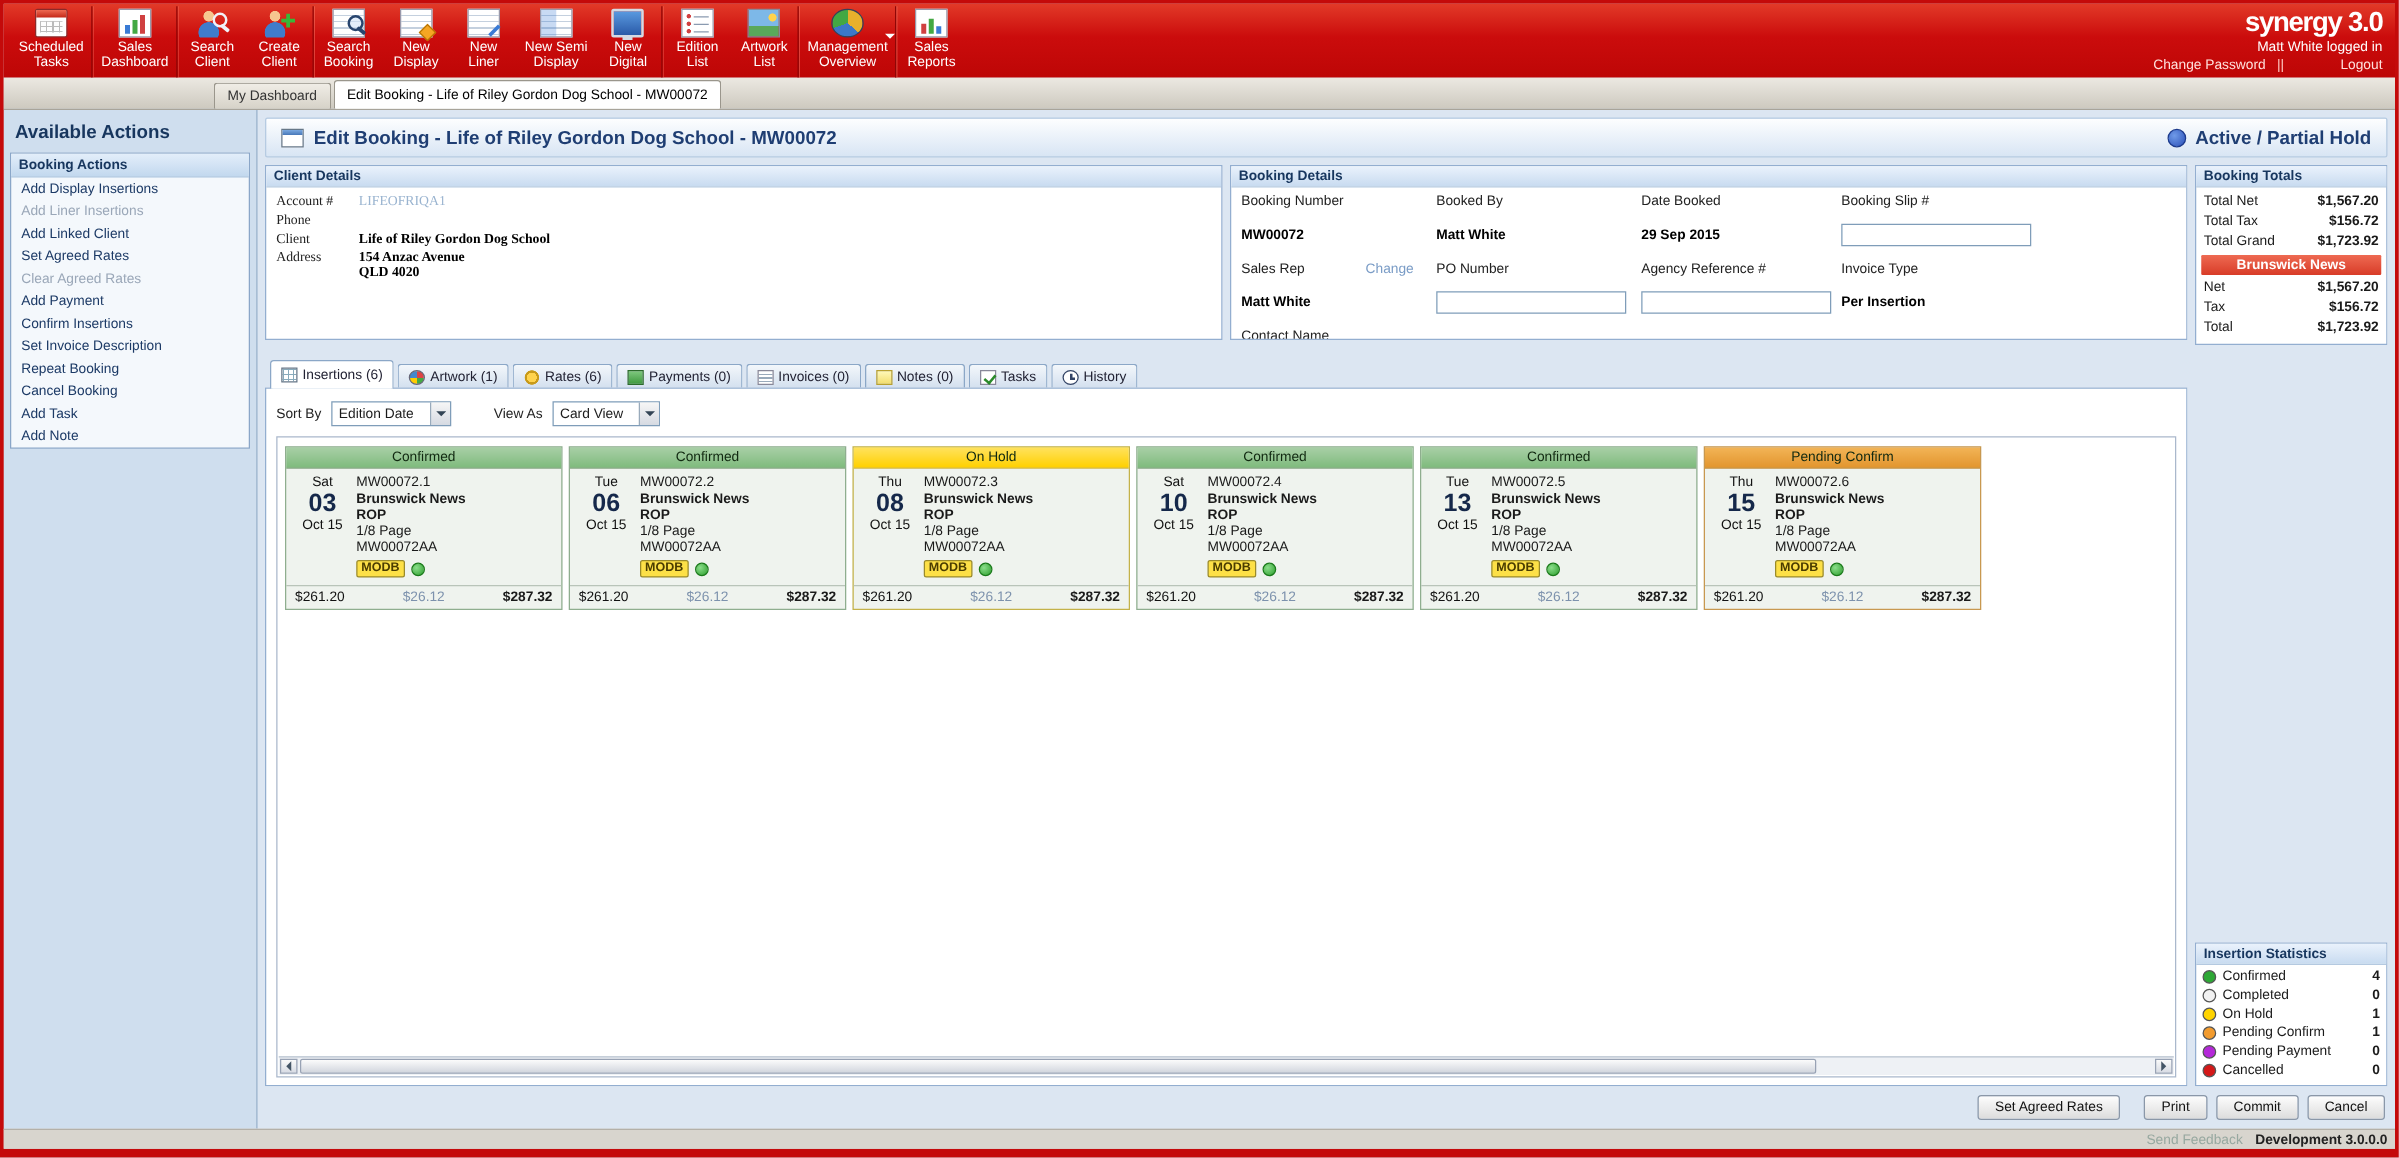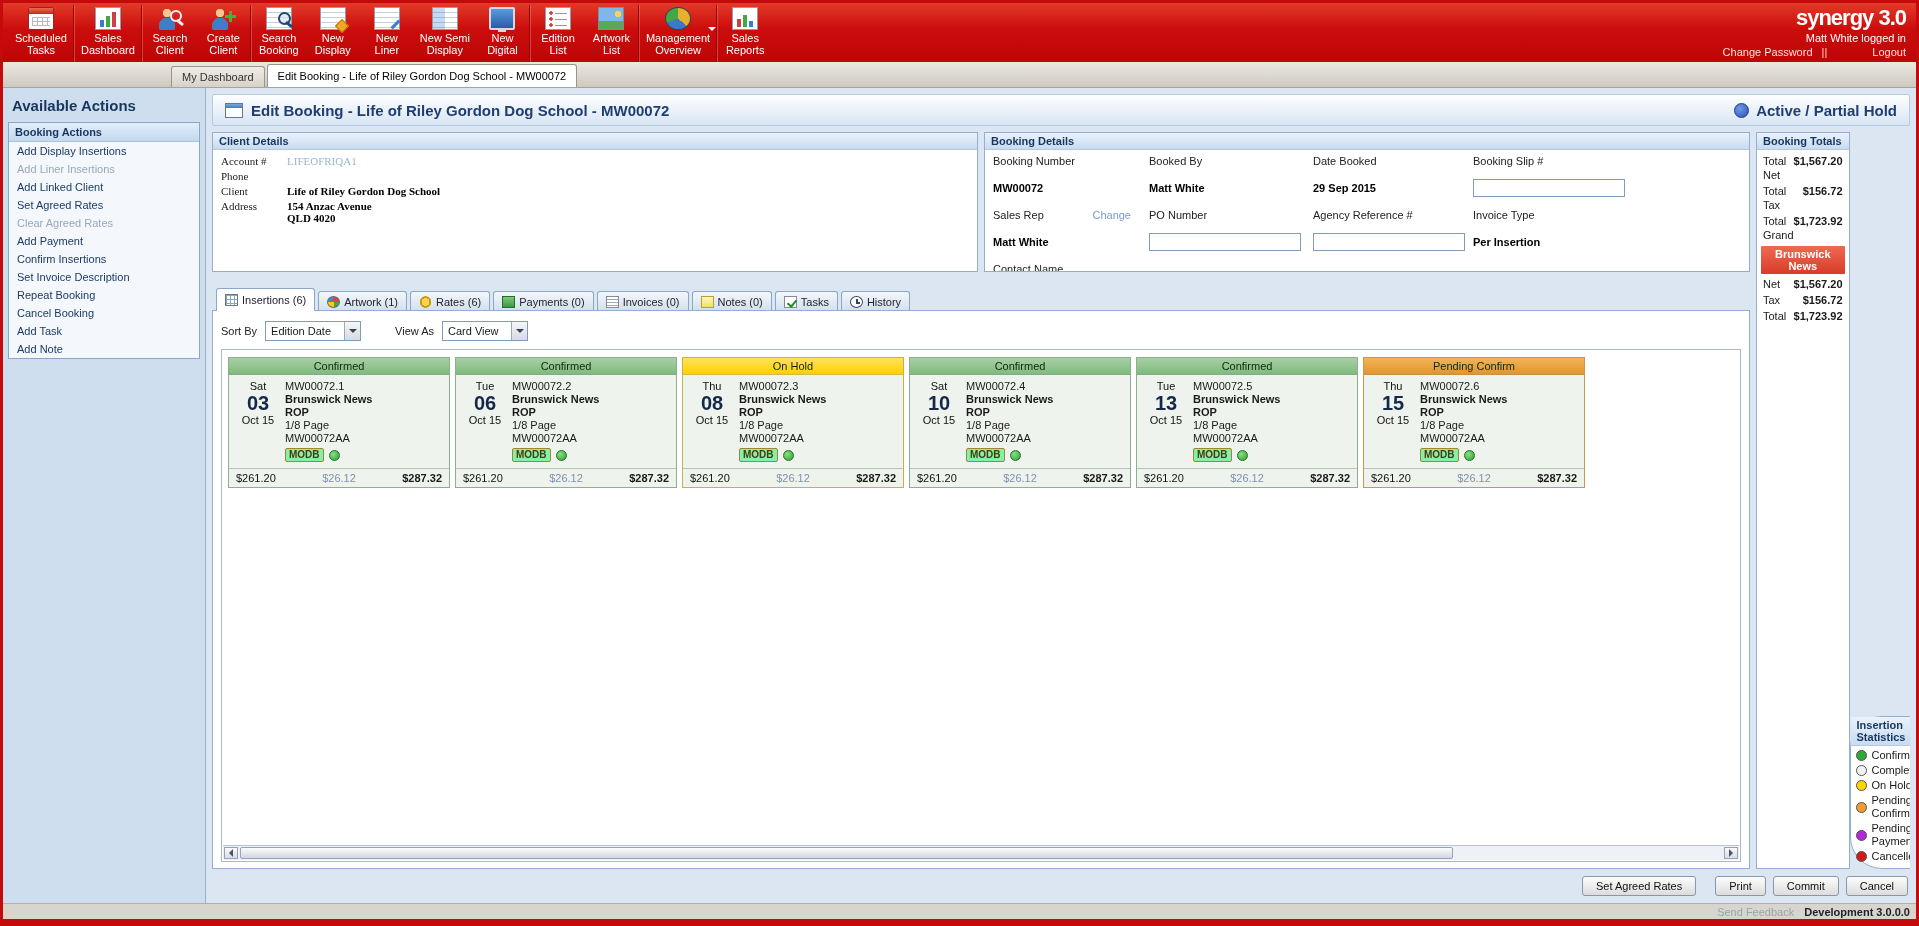--- a/index.html
+++ b/index.html
@@ -98,21 +98,21 @@
   .page-header { height:32px; flex:0 0 32px; display:flex; align-items:center; padding:0 12px;
     background:linear-gradient(#fdfeff,#d8e5f4); border:1px solid #b6cbe2; border-radius:2px; margin-bottom:6px; }
   .ph-icon { width:18px; height:15px; background:#fff; border:1px solid #678; position:relative; }
   .ph-icon::before { content:""; position:absolute; top:0; left:0; right:0; height:4px; background:linear-gradient(#7aa8e0,#4878b8); }
   .ph-title { font-size:15px; font-weight:bold; color:#1f3e73; margin-left:8px; }
   .ph-status { margin-left:auto; display:flex; align-items:center; gap:7px; font-size:15px; font-weight:bold; color:#1f3e73; }
   .status-dot { width:15px; height:15px; border-radius:50%; background:radial-gradient(circle at 35% 35%,#6f9ae8,#2b50b8); border:1px solid #1c3a8c; }
 
   .mid { flex:1; display:flex; overflow:hidden; }
   .left-col { flex:1; display:flex; flex-direction:column; overflow:hidden; }
-  .right-col { width:154px; flex:0 0 154px; margin-left:6px; display:flex; flex-direction:row; }
+  .right-col { width:154px; flex:0 0 154px; margin-left:6px; display:flex; flex-direction:column; }
 
   .panel { border:1px solid #93aed0; background:#fff; }
   .panel-header { background:linear-gradient(#eaf2fc,#c8dbf0); color:#17365e; font-weight:bold; padding:2px 6px; border-bottom:1px solid #b4c9e0; }
 
   .panels-row { display:flex; gap:6px; height:140px; flex:0 0 140px; }
   .panels-row .panel { flex:1; overflow:hidden; }
 
   .cd-body { display:flex; padding:5px 8px;font-family:Liberation Serif, serif; }
   .cd-left { width:36%; }
   .cd-grid { display:grid; grid-template-columns:58px 1fr; gap:2px 8px; align-items:start; }
@@ -175,36 +175,36 @@
   .card[data-status="pending"] .card-header { background:linear-gradient(#f2b457,#e2952e); }
   .card[data-status="pending"] { border-color:#c89850; }
   .card-body { display:flex; padding:5px 4px 6px; }
   .card-date { width:50px; flex:0 0 50px; text-align:center; color:#111; }
   .card-date .dow { font-size:11px; }
   .card-date .day { font-size:20px; font-weight:bold; line-height:22px; color:#15284a; }
   .card-date .monyr { font-size:11px; }
   .card-info { flex:1; line-height:13px; padding-left:2px; }
   .card-info .pub, .card-info .ptype { font-weight:bold; }
   .badge-row { display:flex; align-items:center; gap:5px; margin-top:3px; }
-  .modb { background:#86efac; border:1px solid #9a8a2a; color:#4a3c00; font-weight:bold; font-size:10px; padding:0 3px; border-radius:2px; line-height:12px; }
+  .modb { background:#fde047; border:1px solid #9a8a2a; color:#4a3c00; font-weight:bold; font-size:10px; padding:0 3px; border-radius:2px; line-height:12px; }
   .gdot { width:11px; height:11px; border-radius:50%; background:radial-gradient(circle at 35% 35%,#8ade8a,#2e9e2e); border:1px solid #1a7a1a; }
   .card-footer { display:flex; justify-content:space-between; align-items:center; border-top:1px solid #b9c4b9; padding:3px 7px 3px; }
   .card-footer .net { color:#111; }
   .card-footer .taxv { color:#7d92ad; }
   .card-footer .totv { font-weight:bold; }
 
   .hscroll { position:absolute; left:1px; right:1px; bottom:1px; height:15px; background:#eef1f5; border-top:1px solid #b8c2d0; }
   .hs-btn { position:absolute; top:1px; bottom:1px; width:14px; background:linear-gradient(#fafafa,#d8dce4); border:1px solid #98a2b4; display:flex; align-items:center; justify-content:center; cursor:pointer; }
   .hs-btn.left { left:1px; }
   .hs-btn.right { right:1px; }
   .hs-btn.left::after { content:""; border:4px solid transparent; border-right-color:#456; margin-left:-4px; }
   .hs-btn.right::after { content:""; border:4px solid transparent; border-left-color:#456; margin-right:-4px; }
   .hs-thumb { position:absolute; left:17px; width:80%; top:1px; bottom:1px; background:linear-gradient(#fbfbfb,#d2d6de); border:1px solid #98a2b4; border-radius:2px; cursor:grab; }
 
-  .stats-panel { margin-top:auto;border-radius:32px; }
+  .stats-panel { margin-top:auto; }
   .stats-body { padding:2px 3px 4px; }
   .stat-row { display:flex; align-items:center; gap:5px; padding:1px 2px; line-height:13px; }
   .stat-row .dot { width:11px; height:11px; border-radius:50%; border:1px solid #555; flex:0 0 11px; }
   .stat-row[data-key="confirmed"] .dot { background:#2ea836; }
   .stat-row[data-key="completed"] .dot { background:#f2f2f2; }
   .stat-row[data-key="onhold"] .dot { background:#ffd400; }
   .stat-row[data-key="pendingconfirm"] .dot { background:#f29b2e; }
   .stat-row[data-key="pendingpayment"] .dot { background:#b428d8; }
   .stat-row[data-key="cancelled"] .dot { background:#d41818; }
   .stat-lbl { flex:1; }

